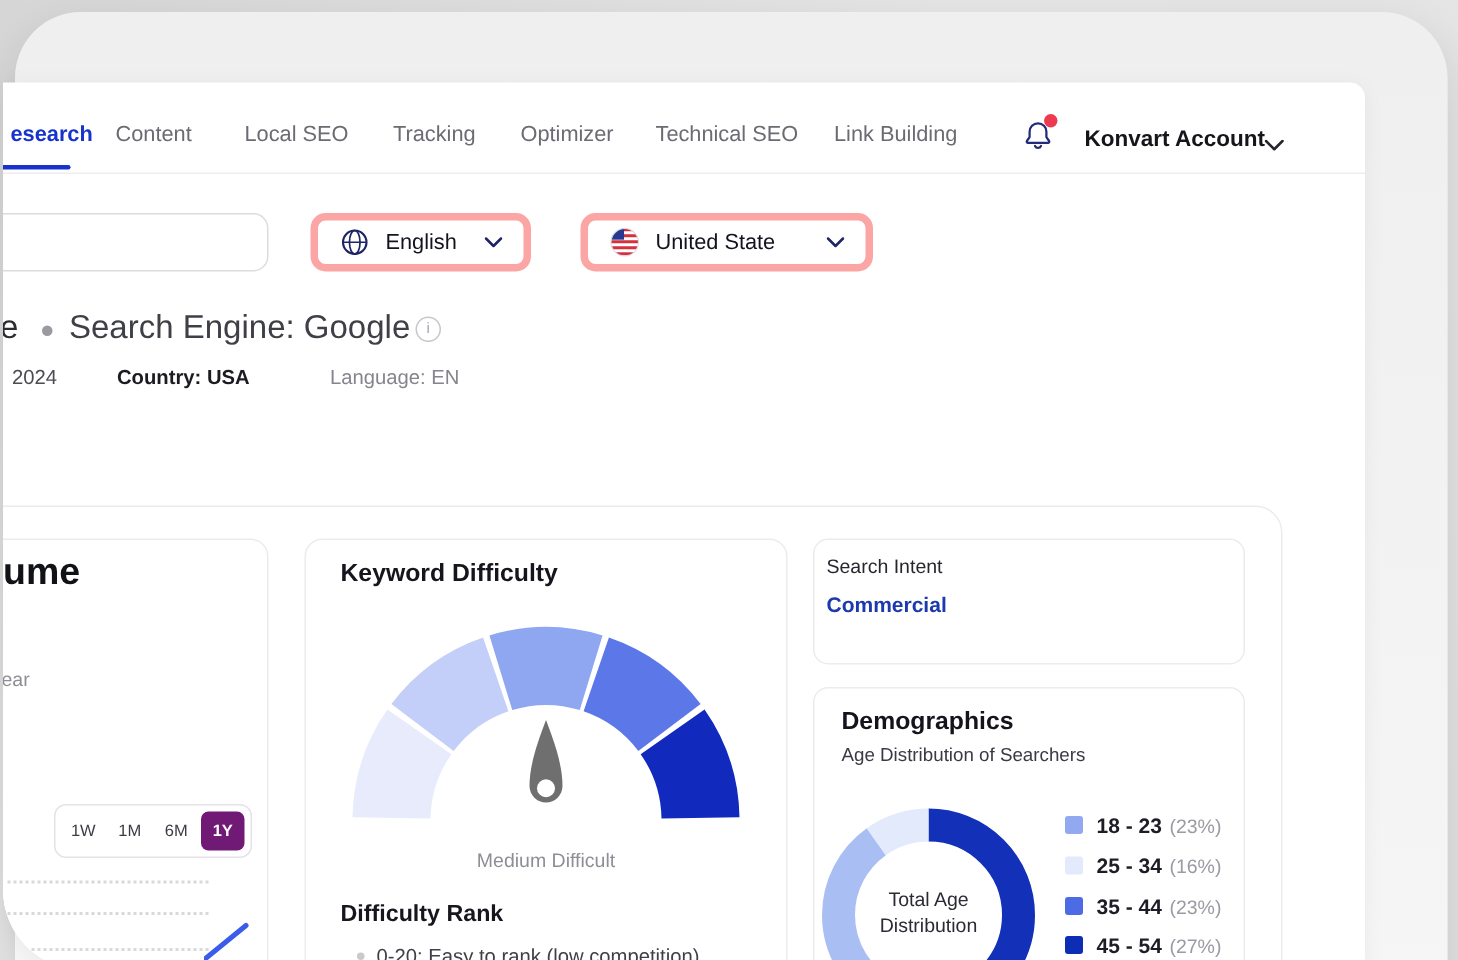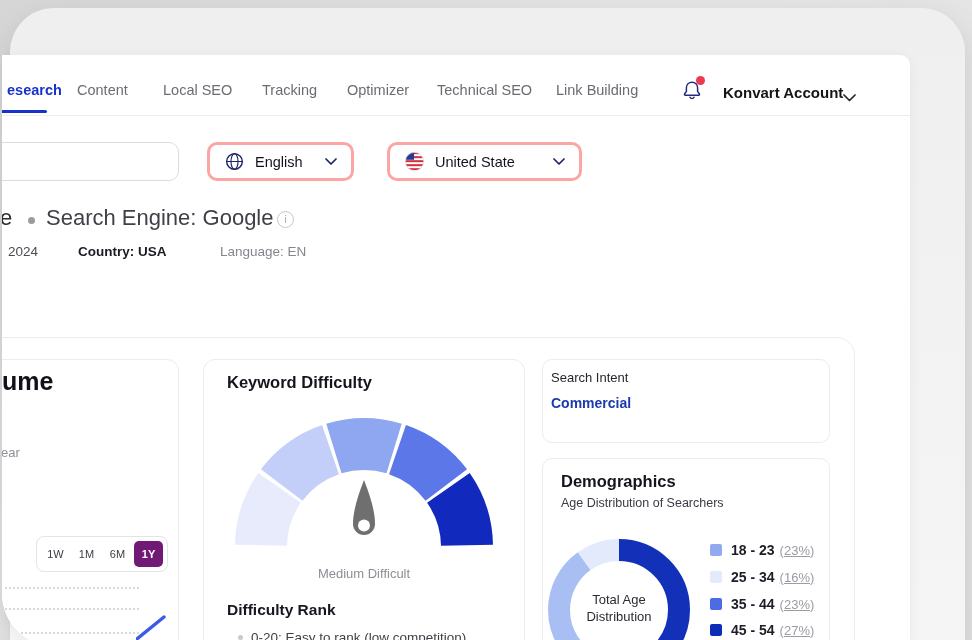--- a/index.html
+++ b/index.html
@@ -10,21 +10,21 @@
     border-radius:0 10px 0 54px;overflow:hidden;box-shadow:0 2px 14px rgba(0,0,0,.05);}
   .abs{position:absolute;}
   .nav-item{position:absolute;top:27px;font-size:14.5px;color:#6b6b73;white-space:nowrap;cursor:pointer;}
   .nav-item.active{color:#1733cc;font-weight:700;}
   .nav-underline{position:absolute;left:-2px;top:55px;width:47px;height:3px;background:#1733cc;border-radius:2px;}
   .nav-divider{position:absolute;left:0;top:60px;width:100%;height:1px;background:#ededf0;}
   .account{position:absolute;left:721px;top:29px;font-size:15px;font-weight:700;color:#15151a;white-space:nowrap;}
   .input-box{position:absolute;left:-62px;top:87px;width:239px;height:39px;border:1px solid #dcdce0;border-radius:10px;background:#fff;box-sizing:border-box;}
   .btn-search{position:absolute;left:103px;top:87px;width:74px;height:39px;border:none;border-radius:8px;
     color:#fff;font-size:13.5px;font-family:inherit;display:flex;align-items:center;justify-content:center;cursor:pointer;}
-  .dropdown{position:absolute;top:87px;height:39px;border:3px solid #fca5a5;border-radius:10px;background:#fff;
+  .dropdown{position:absolute;top:87px;height:39px;border:5px solid #fca5a5;border-radius:10px;background:#fff;
     box-sizing:border-box;display:flex;align-items:center;gap:10px;padding:0 14px;cursor:pointer;}
   .dropdown .lbl{font-size:14.5px;color:#13131f;flex:1;white-space:nowrap;}
   .page-title{position:absolute;top:150px;font-size:22px;color:#3f3f47;white-space:nowrap;}
   .title-dot{position:absolute;left:26px;top:162px;width:7px;height:7px;border-radius:50%;background:#9a9aa0;}
   .info-icon{position:absolute;left:275px;top:156px;width:15px;height:15px;border:1.5px solid #c6c6cc;border-radius:50%;
     color:#a5a5ad;font-size:10px;display:flex;align-items:center;justify-content:center;cursor:pointer;}
   .meta{position:absolute;top:189px;font-size:13.5px;white-space:nowrap;}
   .card{position:absolute;background:#fff;border:1px solid #ececf0;box-sizing:border-box;}
   .seg{position:absolute;left:34px;top:481px;height:34px;border:1px solid #e3e3e8;border-radius:8px;background:#fff;
     display:flex;align-items:center;padding:0 4px;gap:2px;}
@@ -33,21 +33,21 @@
   .dotted{position:absolute;left:-2px;width:139px;height:0;border-top:2px dotted #d9d9dc;}
   .gauge-val{position:absolute;left:201px;top:483px;width:322px;text-align:center;font-size:19px;font-weight:700;color:#0c0c12;}
   .gauge-lvl{position:absolute;left:201px;top:511px;width:322px;text-align:center;font-size:13px;color:#8e8e96;}
   .rank-title{position:absolute;left:225px;top:546px;font-size:15.5px;font-weight:600;color:#16161e;}
   .rank-row{position:absolute;left:236px;top:575px;display:flex;align-items:center;gap:8px;}
   .rank-bullet{width:5px;height:5px;border-radius:50%;background:#c9c9ce;}
   .rank-text{font-size:13.5px;color:#3f3f47;white-space:nowrap;}
   .legend-row{position:absolute;left:708px;display:flex;align-items:center;}
   .legend-sq{width:12px;height:12px;border-radius:2px;margin-right:9px;}
   .legend-range{font-size:14px;font-weight:700;color:#1d1d27;white-space:nowrap;}
-  .legend-pct{font-size:13px;color:#9b9ba4;margin-left:5px;white-space:nowrap;text-decoration:underline;}
+  .legend-pct{font-size:13px;color:#9b9ba4;margin-left:5px;white-space:nowrap;}
   .donut-center{position:absolute;left:546px;top:536px;width:142px;text-align:center;font-size:13px;color:#2b2b35;line-height:17px;}
   .bell-dot{position:absolute;left:694px;top:21px;width:9px;height:9px;border-radius:50%;background:#ee3a50;}
 </style>
 </head>
 <body>
 
 <div class="panel"></div>
 
 <div class="sheet">
 

